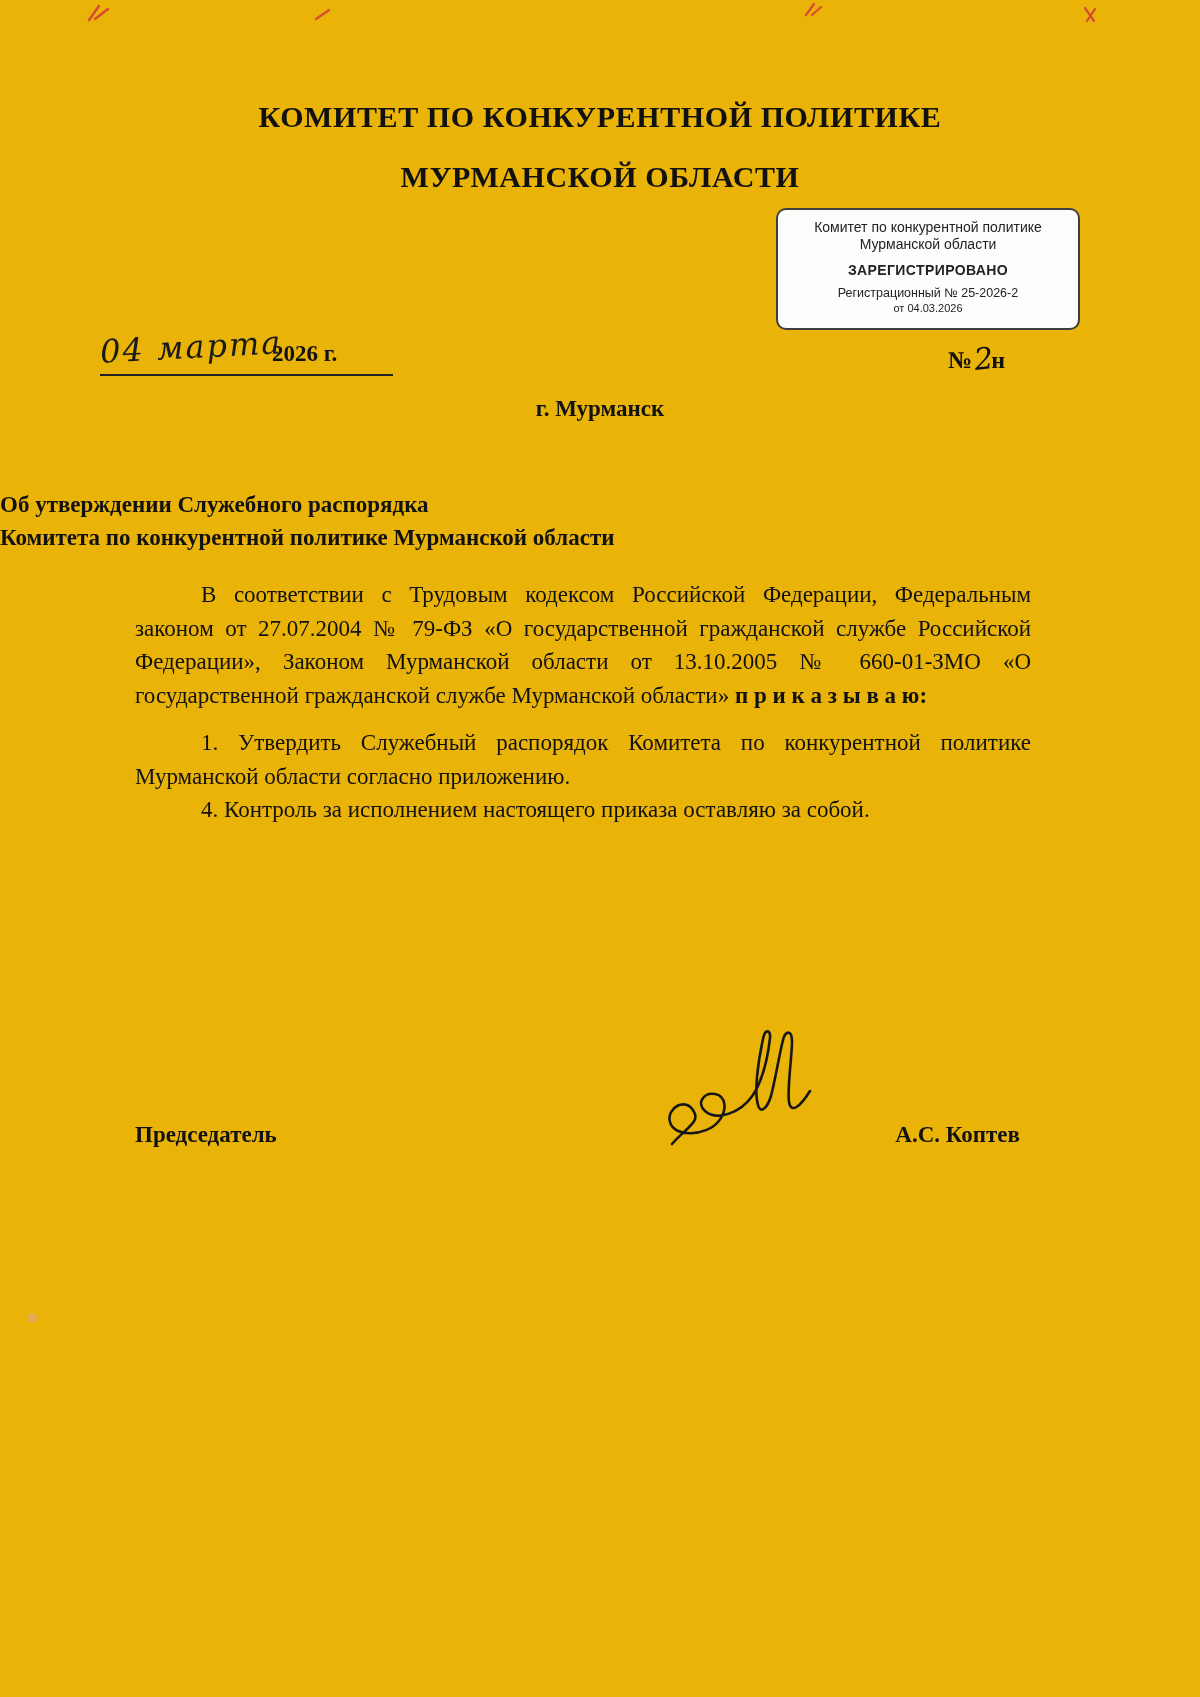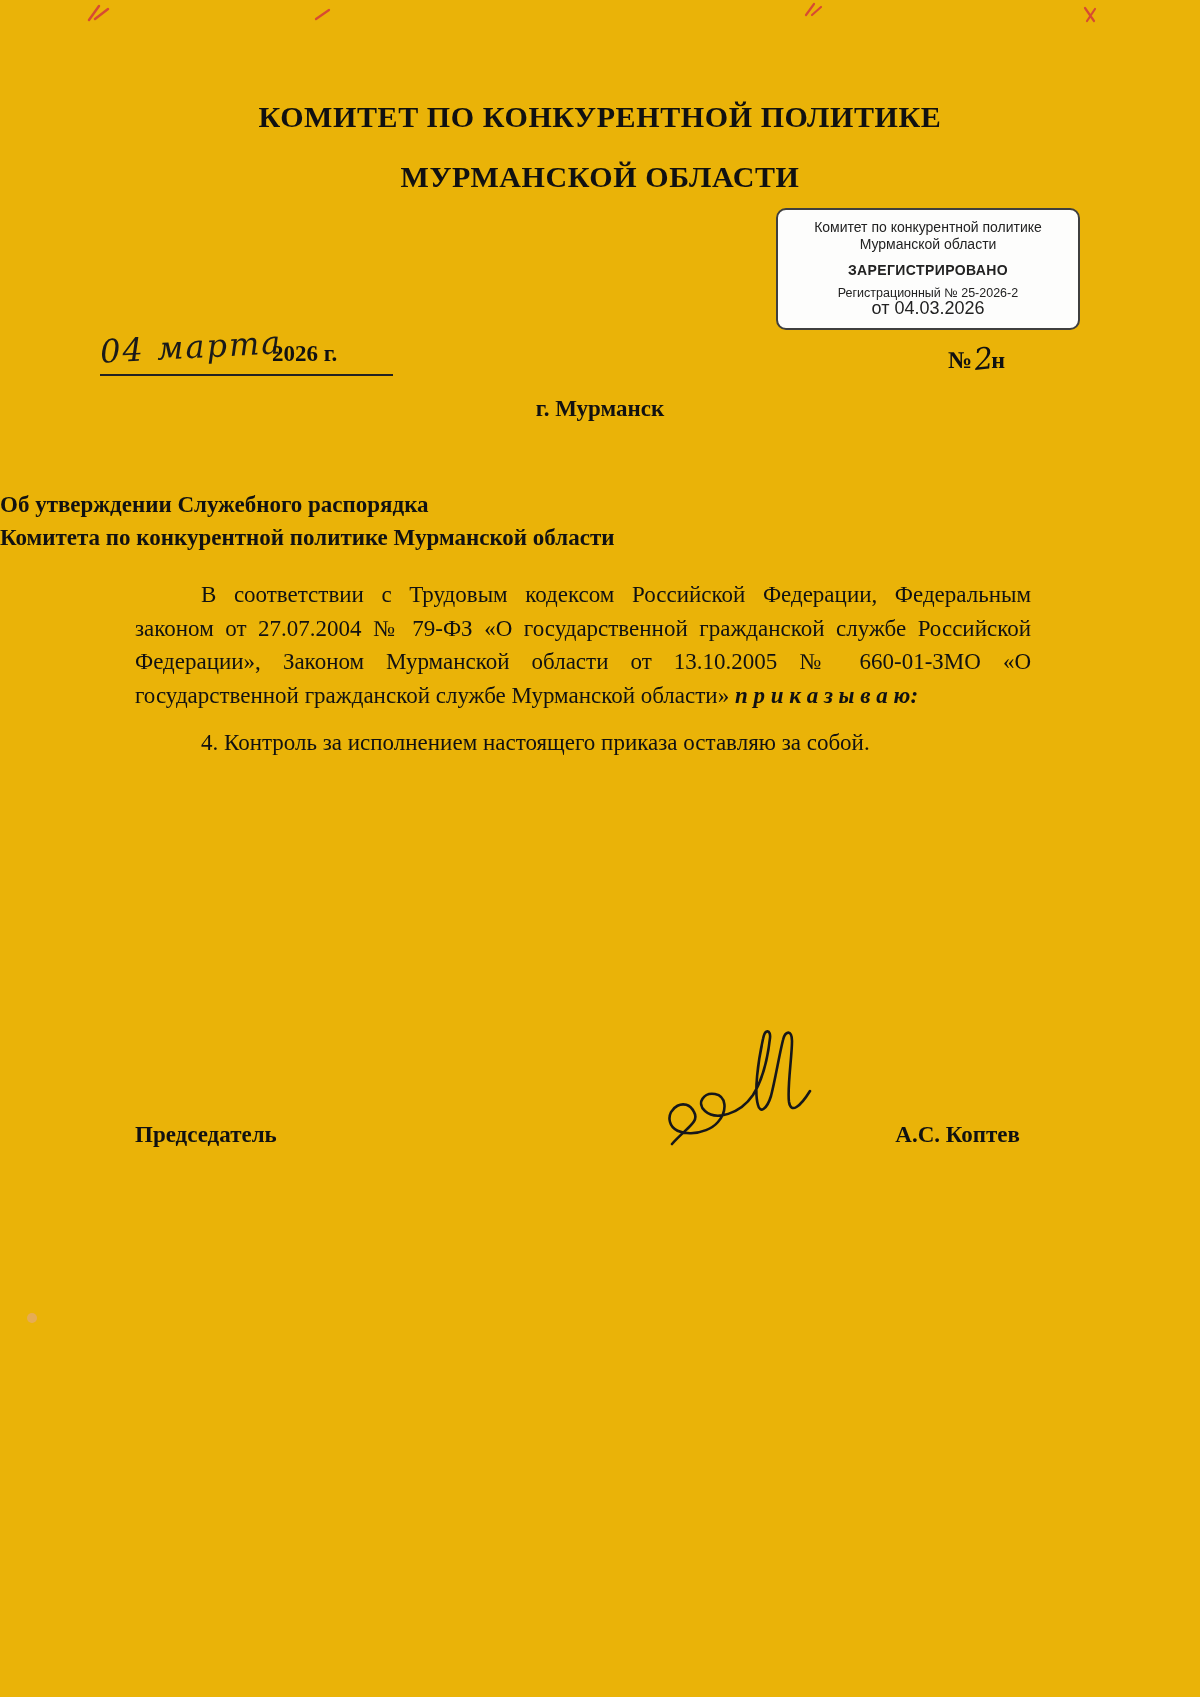--- a/index.html
+++ b/index.html
@@ -59,21 +59,21 @@
     padding-top: 9px;
   }
   .stamp-org { font-size: 14px; line-height: 17px; }
   .stamp-registered {
     font-size: 14px;
     font-weight: bold;
     margin-top: 9px;
     letter-spacing: 0.4px;
   }
   .stamp-reg-number { font-size: 12.5px; margin-top: 8px; line-height: 15px; }
-  .stamp-reg-date { font-size: 18px; line-height: 15px; }
+  .stamp-reg-date { font-size: 11px; line-height: 15px; }
 
   
   .date-area {
     position: absolute;
     left: 100px;
     top: 334px;
     width: 293px;
     height: 40px;
     border-bottom: 2px solid #222;
   }
@@ -143,21 +143,21 @@
     width: 896px;
     font-size: 23px;
     line-height: 33.5px;
     text-align: justify;
   }
   .body-block p {
     margin: 0;
     text-indent: 66px;
   }
   .body-block p.intro { margin-bottom: 14px; }
-  .intro-bold { font-weight: bold; font-style: italic; }
+  .intro-bold { font-weight: bold; }
 
   
   .position-label {
     position: absolute;
     left: 135px;
     top: 1122px;
     font-size: 23px;
     font-weight: bold;
   }
   .sign-name {
@@ -222,20 +222,21 @@
 
   <div class="place">г. Мурманск</div>
 
   <div class="title-block">
     <div>Об утверждении Служебного распорядка</div>
     <div>Комитета по конкурентной политике Мурманской области</div>
   </div>
 
   <div class="body-block">
     <p class="intro"><span>В соответствии с Трудовым кодексом Российской Федерации, Федеральным законом от 27.07.2004 № 79-ФЗ «О государственной гражданской службе Российской Федерации», Законом Мурманской области от 13.10.2005 № 660-01-ЗМО «О государственной гражданской службе Мурманской области» </span><span class="intro-bold">п р и к а з ы в а ю:</span></p>
+    <p>1. Утвердить Служебный распорядок Комитета по конкурентной политике Мурманской области согласно приложению.</p>
     <p>4. Контроль за исполнением настоящего приказа оставляю за собой.</p>
   </div>
 
   <svg class="signature-svg" width="180" height="126" viewBox="0 0 180 126">
     <path d="M10,118 C24,102 38,96 32,86 C24,70 4,82 8,96 C12,112 44,110 56,96
              C66,84 64,70 53,68 C42,66 34,77 43,85 C54,95 78,88 91,69
              C101,53 106,30 108,12 C109,4 103,2 101,13 C96,36 92,66 96,79
              C98,88 105,83 109,70 C113,55 117,30 121,14 C123,5 130,3 130,15
              C130,31 125,62 127,76 C129,88 138,81 148,65" stroke="#17171a" stroke-width="2.6" fill="none" stroke-linecap="round"></path>
   </svg>

